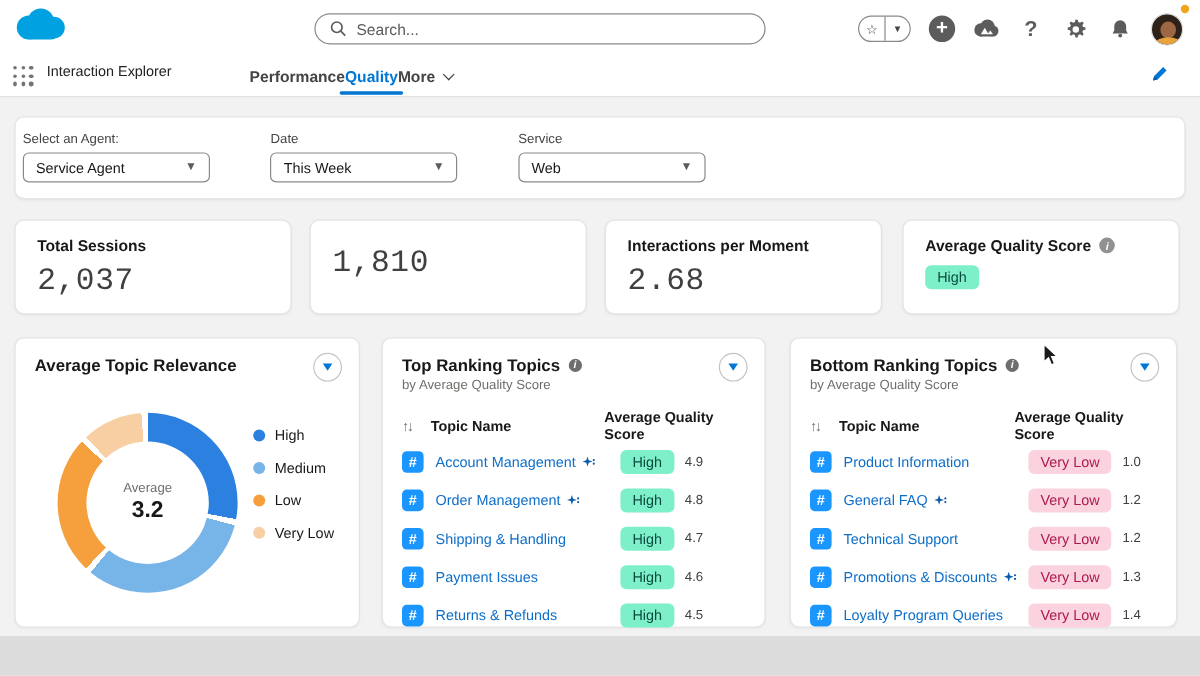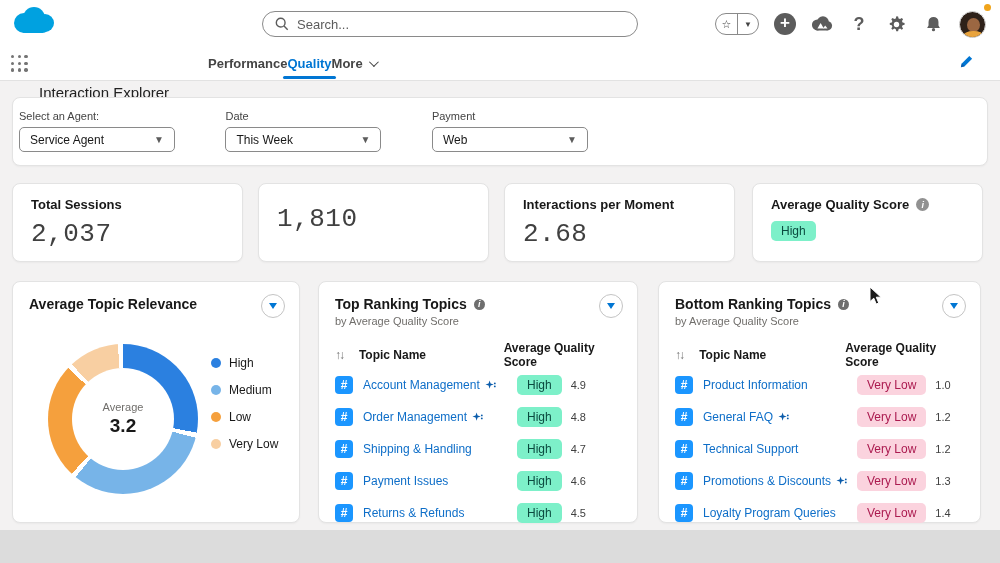--- a/index.html
+++ b/index.html
@@ -21,21 +21,21 @@
   .plus-circle { width:22px; height:22px; border-radius:50%; background:#5c5c5c; color:#fff; font-size:17px; line-height:20px; text-align:center; font-weight:bold; }
   .help-q { font-size:18px; font-weight:bold; color:#5c5c5c; }
   .avatar { width:27px; height:27px; border-radius:50%; background:#2e2119; position:relative; overflow:hidden; border:1px solid #ddd; }
   .avatar .face { position:absolute; left:7px; top:6px; width:13px; height:14px; border-radius:50%; background:#9c6742; }
   .avatar .shirt { position:absolute; left:3px; bottom:-4px; width:21px; height:10px; border-radius:50%; background:#e8a33d; }
 
   
   .navrow { position:absolute; top:46px; left:0; right:0; height:35px; background:#fff; border-bottom:1px solid #e2e2e2; }
   .waffle { position:absolute; left:11px; top:9px; width:17px; height:17px; display:grid; grid-template-columns:repeat(3,1fr); gap:3px; }
   .waffle i { width:3.4px; height:3.4px; border-radius:50%; background:#747474; }
-  .app-title { position:absolute; left:39px; top:6px; font-size:15px; color:#222;margin-top:32px; }
+  .app-title { position:absolute; left:39px; top:6px; font-size:12px; color:#222; }
   .tabs { position:absolute; left:208px; top:0; height:34px; display:flex; align-items:center; }
   .tab { font-size:13px; font-weight:bold; color:#444; position:relative; height:34px; display:flex; align-items:center; gap:6px; cursor:default; }
   .tab.active { color:#0176d3; }
   .tab.active::after { content:""; position:absolute; left:-4px; right:-4px; bottom:1px; height:3px; border-radius:2px; background:#0176d3; }
   .chev { width:7px; height:7px; border-right:1.5px solid #444; border-bottom:1.5px solid #444; transform:rotate(45deg) translateY(-2px); }
   .pencil { position:absolute; right:26px; top:8px; }
 
   
   .card { position:absolute; background:#fff; border:1px solid #e3e3e3; border-radius:8px; box-shadow:0 1px 2px rgba(0,0,0,.04); }
 
@@ -197,21 +197,21 @@
         </div>
     </div>
     <div class="filter-group">
       <div class="filter-label">Date</div>
       <div class="select">
           <span>This Week</span>
           <span class="caret">▼</span>
         </div>
     </div>
     <div class="filter-group">
-      <div class="filter-label">Payment</div>
+      <div class="filter-label">Service</div>
       <div class="select">
           <span>Web</span>
           <span class="caret">▼</span>
         </div>
     </div>
   </div>
 
   <div class="card kpi-card" style="left:12px; width:231px;">
     <div class="kpi-label">Total Sessions</div>
     <div class="kpi-value">2,037</div>

